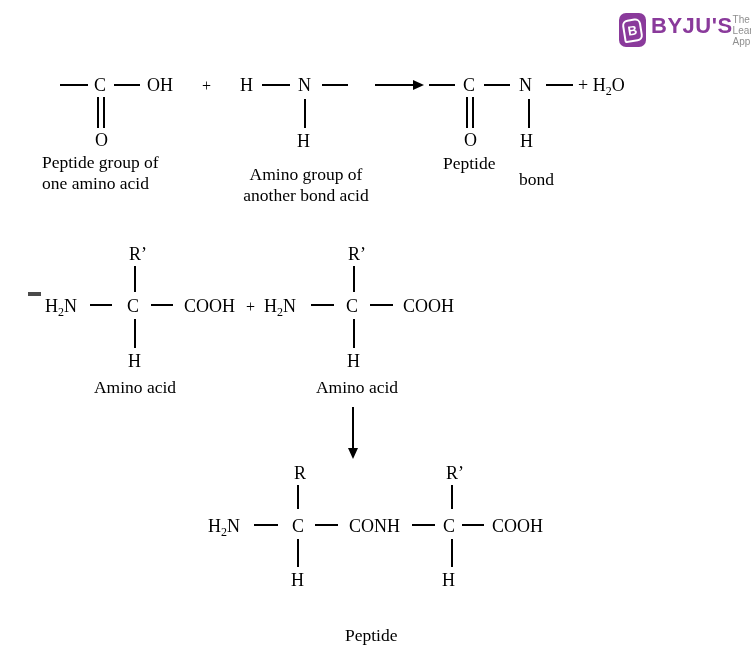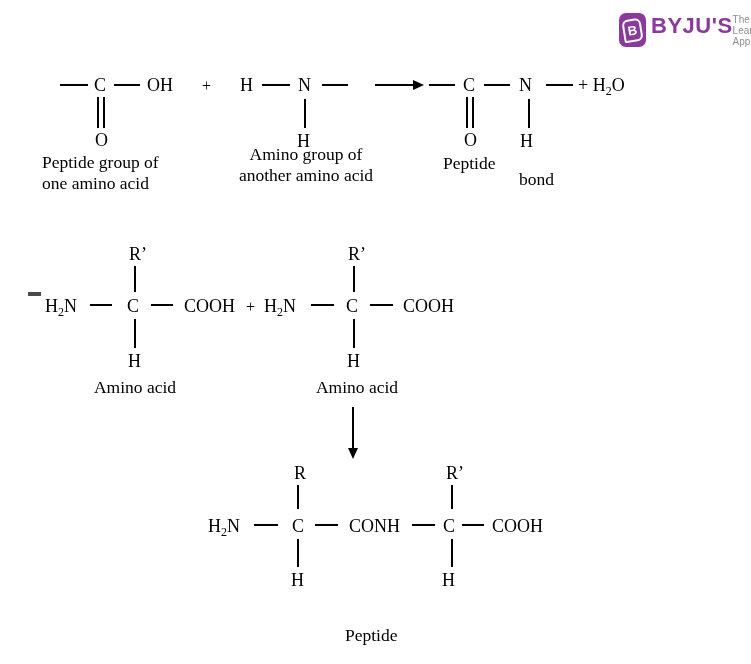--- a/index.html
+++ b/index.html
@@ -87,23 +87,23 @@
   <span class="atom" style="left:464px;top:130px">O</span>
   <div class="bond-v" style="left:528px;top:99px;height:29px"></div>
   <span class="atom" style="left:520px;top:131px">H</span>
 
   <span class="atom" style="left:578px;top:75px"><span>+ H</span><span class="sub">2</span><span>O</span></span>
 
   <div class="lbl" style="left:42px;top:152px">
     <div>Peptide group of</div>
     <div>one amino acid</div>
   </div>
-  <div class="lbl center" style="left:227px;top:144px;width:158px">
+  <div class="lbl center" style="left:227px;top:164px;width:158px">
     <div>Amino group of</div>
-    <div>another amino acid</div>
+    <div>another bond acid</div>
   </div>
   <span class="lbl" style="left:443px;top:153px">Peptide</span>
   <span class="lbl" style="left:519px;top:169px">bond</span>
 
   <span class="atom" style="left:129px;top:244px">R’</span>
   <div class="bond-v" style="left:134px;top:266px;height:26px"></div>
   <div class="neg-dash" style="left:28px;top:292px"></div>
   <span class="atom" style="left:45px;top:296px"><span>H</span><span class="sub">2</span><span>N</span></span>
   <div class="bond-h" style="left:90px;top:304px;width:22px"></div>
   <span class="atom" style="left:127px;top:296px">C</span>

